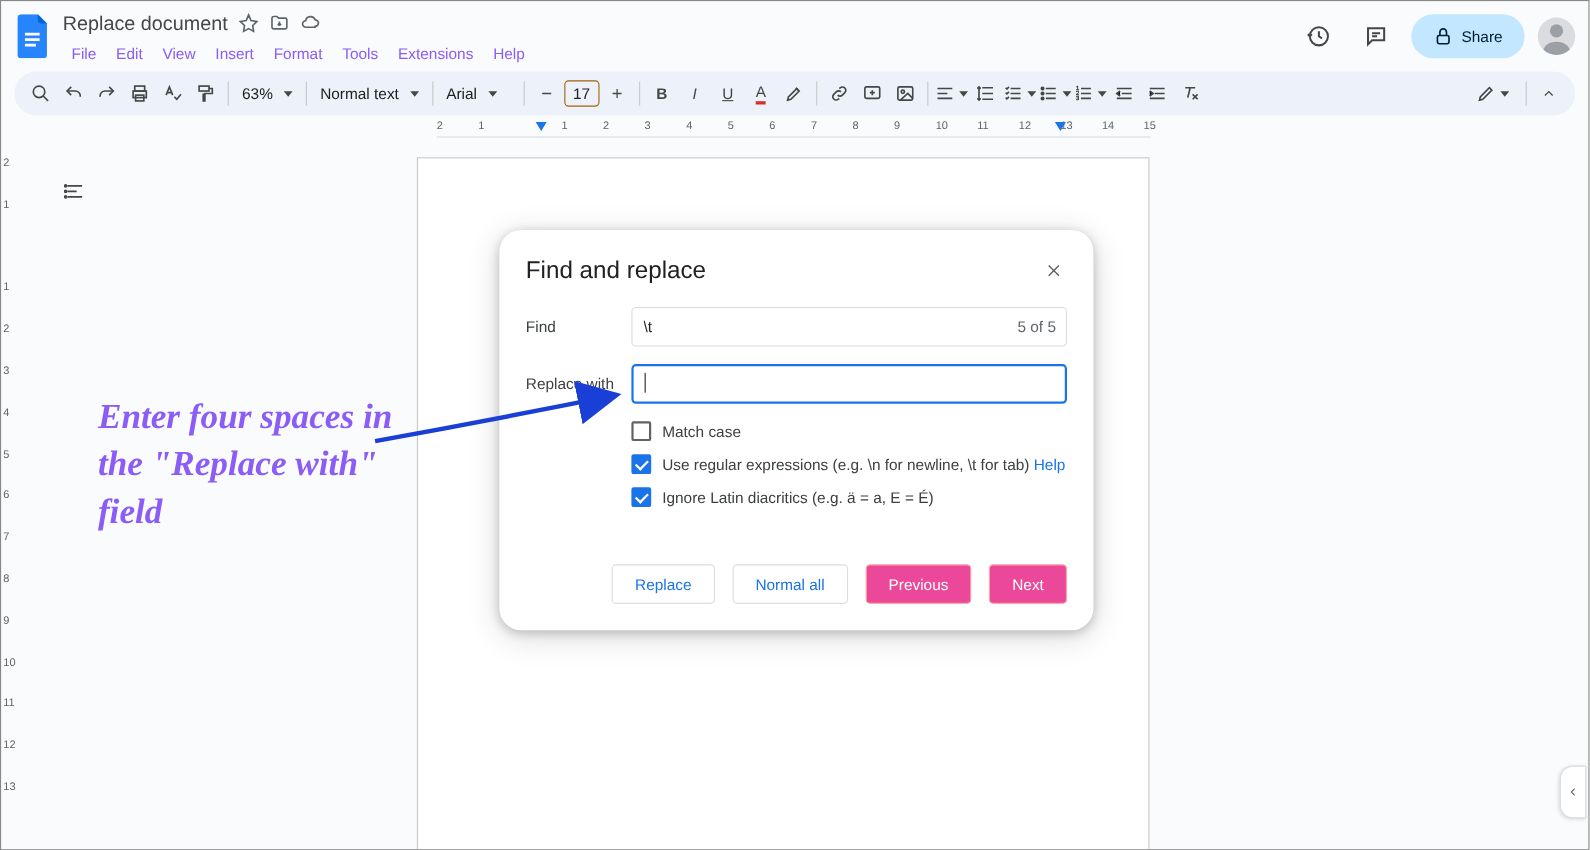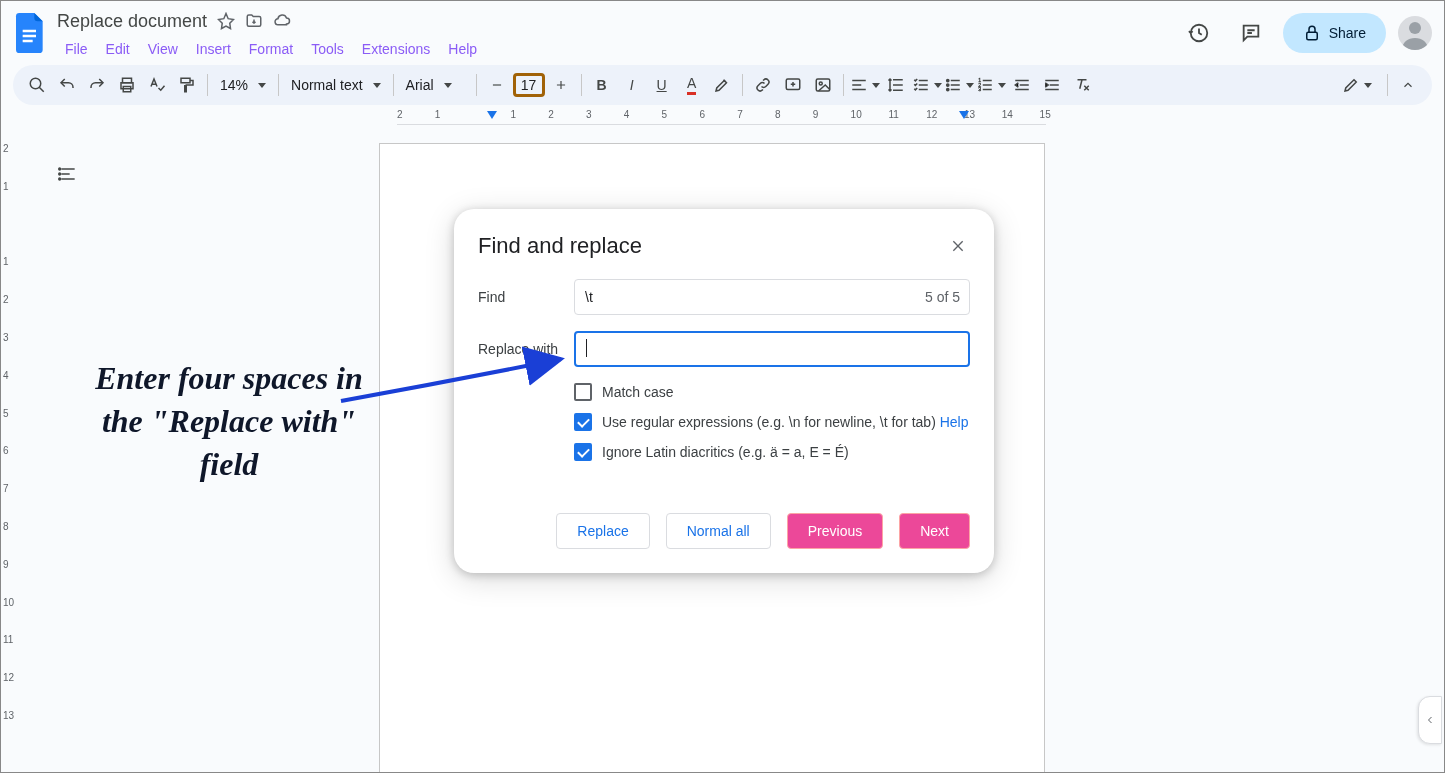--- a/index.html
+++ b/index.html
@@ -48,21 +48,21 @@
   border-radius: 24px;
   height: 40px;
   display: flex; align-items: center;
   padding: 0 10px;
   gap: 2px;
 }
 .tb-btn { min-width: 28px; height: 28px; display:flex; align-items:center; justify-content:center; border-radius:4px; color:#444746; }
 .tb-sep { width: 1px; height: 22px; background: #c7c7c7; margin: 0 4px; }
 .tb-combo { display:flex; align-items:center; gap:6px; padding:0 6px; font-size:14px; }
 .tb-dropdown-arrow { width:0; height:0; border-left:4px solid transparent; border-right:4px solid transparent; border-top:5px solid #444746; margin-left:4px; }
-.font-size-box { border:3px solid #a16207; border-radius:4px; width:32px; height:24px; display:flex; align-items:center; justify-content:center; font-size:14px; }
+.font-size-box { border:1px solid #a16207; border-radius:4px; width:32px; height:24px; display:flex; align-items:center; justify-content:center; font-size:14px; }
 .tb-right { margin-left:auto; display:flex; align-items:center; gap:2px; }
 
 .ruler { height: 16px; margin: 4px 0 0 20px; position: relative; font-size:10px; color:#5f6368; }
 .ruler-inner { position:absolute; left:376px; right:398px; height:100%; border-bottom:1px solid #dadce0; }
 .ruler-tick { position:absolute; top:0; height:100%; display:flex; align-items:flex-start; }
 .ruler-no { font-size:10px; }
 .indent-marker { position:absolute; top:2px; width:0; height:0; border-left:5px solid transparent; border-right:5px solid transparent; border-top:8px solid #1a73e8; }
 
 .canvas-area { position:absolute; top:128px; left:0; right:18px; bottom:0; display:flex; }
 .v-ruler { width:20px; position:relative; font-size:10px; color:#5f6368; }
@@ -109,21 +109,21 @@
 .help-link { color:#1a73e8; cursor:pointer; }
 .dialog-buttons { display:flex; gap:16px; margin-top:24px; justify-content:flex-end; }
 .dlg-btn { height:36px; padding:0 20px; border-radius:4px; font-size:14px; font-weight:500; display:flex; align-items:center; justify-content:center; cursor:pointer;margin-top:28px; }
 .dlg-btn.secondary { background:#fff; border:1px solid #dadce0; color:#1a73e8; }
 .dlg-btn.primary { background:#ec4899; color:#fff; border:1px solid #fca5a5; }
 
 .annotation {
   position:absolute; top:356px; left:88px; width:280px;
   font-family: 'Comic Sans MS', 'Bradley Hand', cursive;
   font-size:32px; font-style:italic; font-weight:600;
-  color:#0f172a; text-align:center; line-height:1.35;
+  color:#8b5cf6; line-height:1.35;
 }
 .arrow-svg { position:absolute; top:340px; left:330px; width:250px; height:70px; pointer-events:none; }
 
 .side-chevron { position:absolute; right:2px; bottom:28px; width:24px; height:48px; background:#fff; border:1px solid #dadce0; border-radius:12px 0 0 12px; display:flex; align-items:center; justify-content:center; color:#5f6368; box-shadow:-1px 1px 3px rgba(0,0,0,0.1); }
 </style>
 </head>
 <body>
 
 <div class="header">
   <div class="docs-logo">
@@ -227,21 +227,21 @@
         </svg>
       </div>
     <div class="tb-btn">
         <svg width="18" height="18" viewBox="0 0 24 24" fill="none" stroke="#444746" stroke-width="2">
           <rect x="4" y="3" width="12" height="6"></rect>
           <path d="M16 6h4v6h-9v9h-2v-9"></path>
         </svg>
       </div>
     <div class="tb-sep"></div>
     <div class="tb-combo">
-        <span>14%</span>
+        <span>63%</span>
         <span class="tb-dropdown-arrow"></span>
       </div>
     <div class="tb-sep"></div>
     <div class="tb-combo" style="min-width:100px">
         <span>Normal text</span>
         <span class="tb-dropdown-arrow"></span>
       </div>
     <div class="tb-sep"></div>
     <div class="tb-combo" style="min-width:70px">
         <span>Arial</span>

